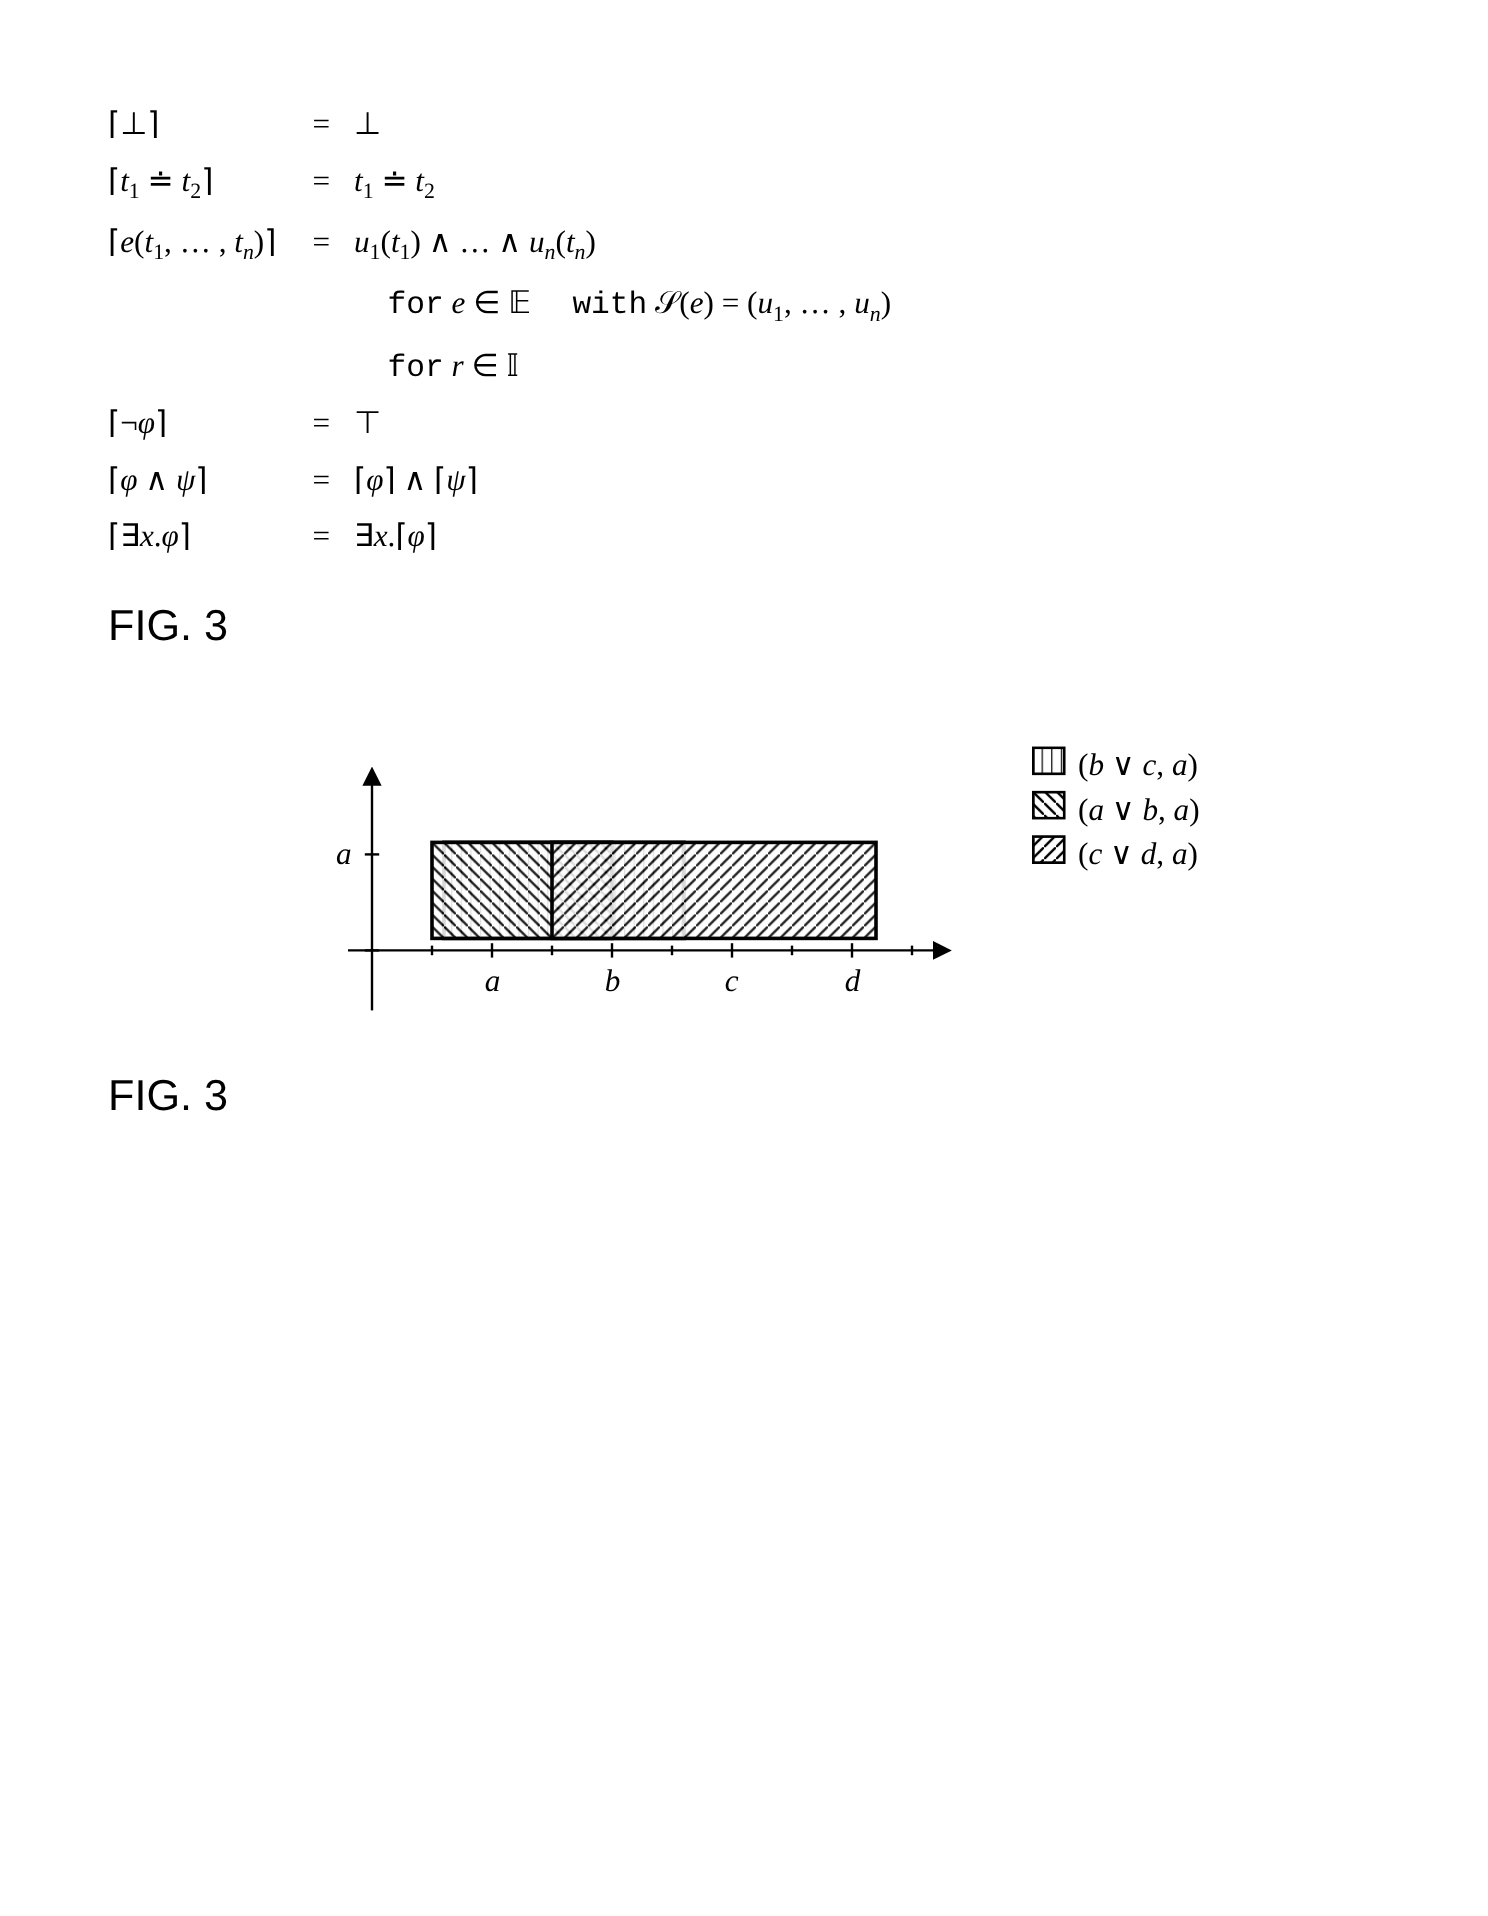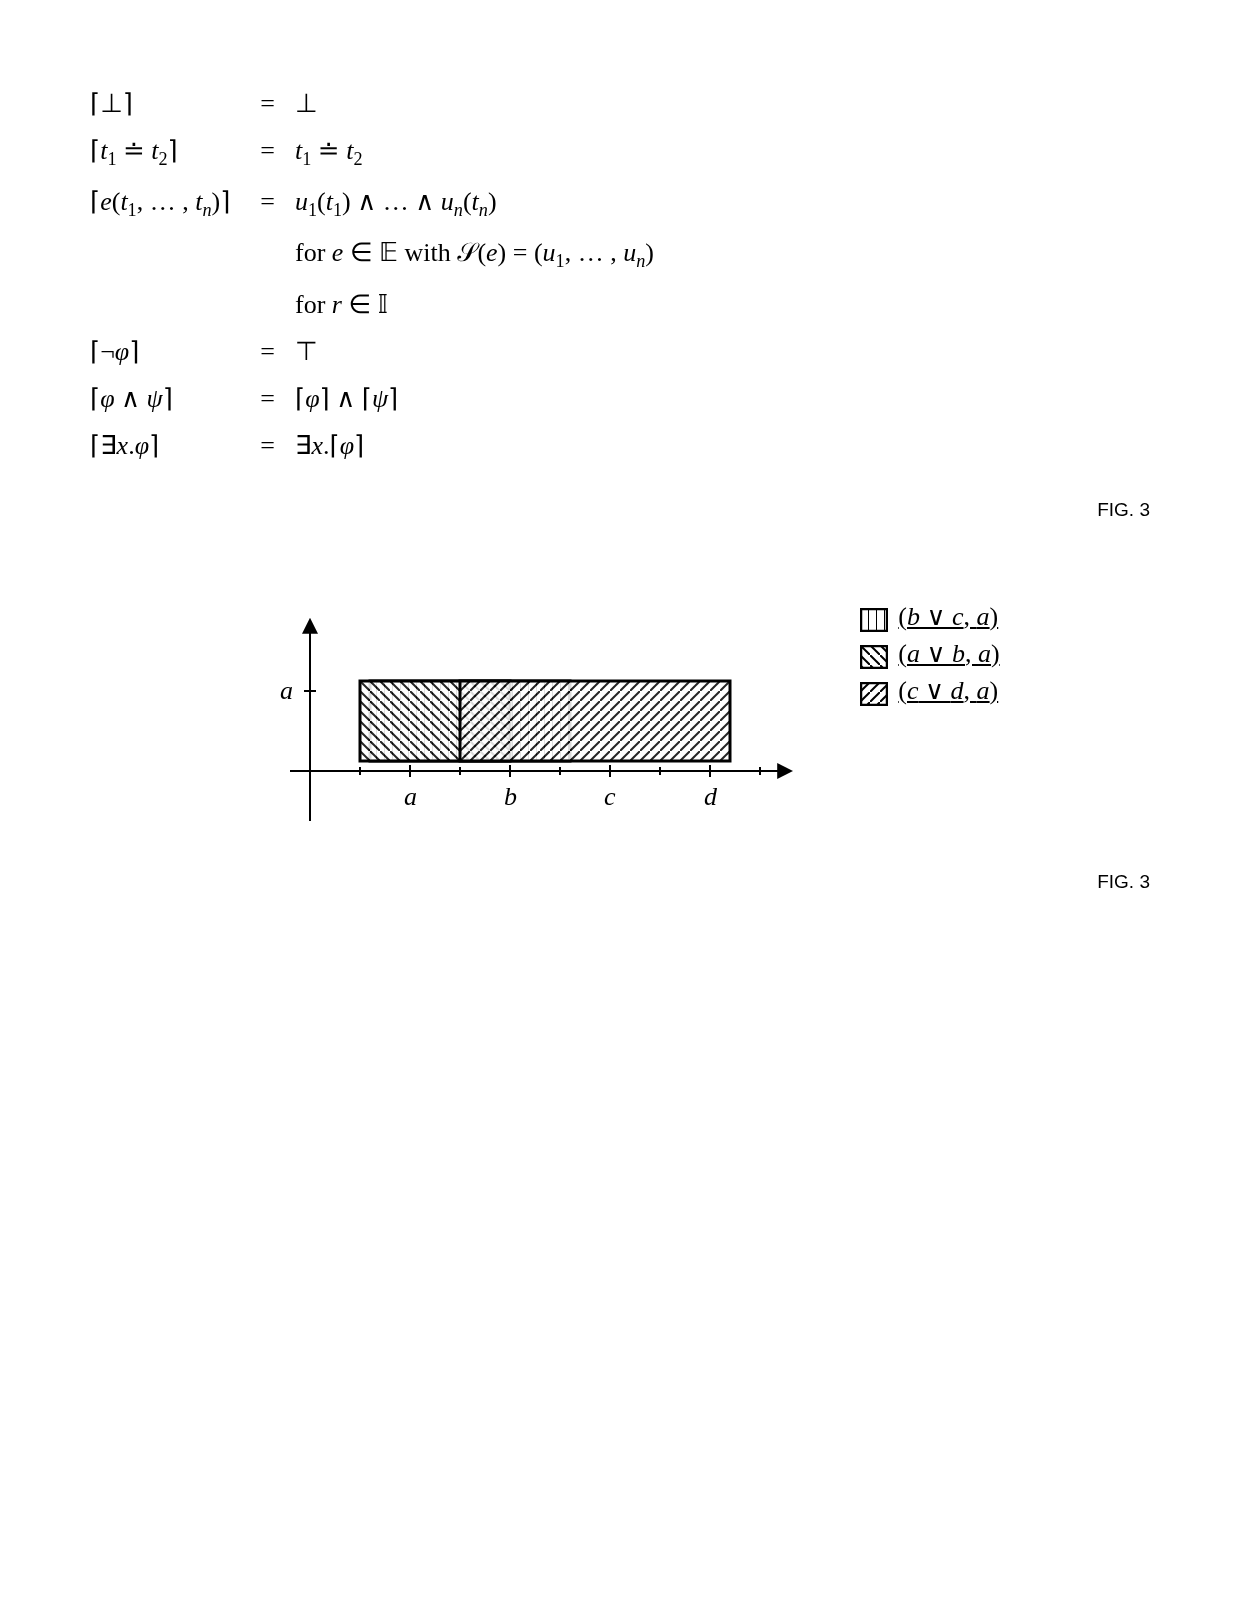--- a/index.html
+++ b/index.html
@@ -22,45 +22,44 @@
     white-space: nowrap;
   }
   .eq-table td.eq-col {
     text-align: center;
     padding: 8px 20px;
   }
   .eq-table td.rhs {
     white-space: normal;
   }
   .figcap {
-    text-align: right;
+    text-align: left;
     font-family: Arial, Helvetica, sans-serif;
-    font-size: 19px;
+    font-size: 36px;
     margin: 20px 0 60px 0;
   }
   
   .m-i { font-style: italic; font-family: Georgia, 'Times New Roman', serif; }
   sub { font-size: 0.7em; }
   .bb { font-family: Georgia, serif; } 
   .scr { font-family: 'Brush Script MT', cursive; }
-  .sans { font-family: Liberation Serif, serif; font-style: normal; }
+  .sans { font-family: Liberation Mono, monospace; font-style: normal; margin-left: 28px; }
   
   .chart-wrap {
     display: flex;
     align-items: flex-start;
     justify-content: center;
     gap: 60px;
     margin: 80px auto 20px auto;
   }
   .legend-row {
     display: flex;
-    align-items: flex-end;
+    align-items: flex-start;
     gap: 10px;
     margin-bottom: 6px;
-    text-decoration: underline;
   }
 </style>
 </head>
 <body>
 
 <table class="eq-table">
   <tbody id="eq-body">
       <tr>
         <td>⌈⊥⌉</td>
         <td class="eq-col">=</td>

